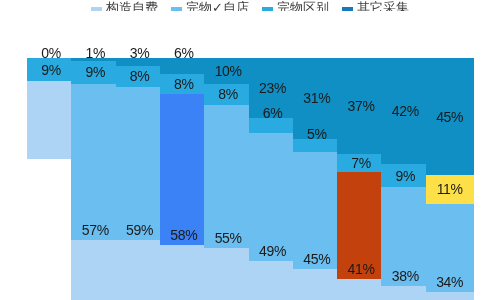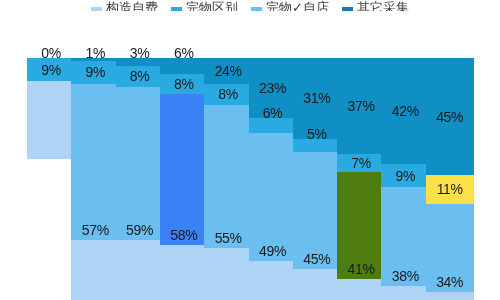--- a/index.html
+++ b/index.html
@@ -41,26 +41,26 @@
 </style>
 </head>
 <body>
 
 <div id="legend">
     <div class="legend-item">
       <span class="legend-swatch" style="background: rgb(174, 212, 245);"></span>
       <span class="legend-label">构造自费</span>
     </div>
     <div class="legend-item">
+      <span class="legend-swatch" style="background: rgb(107, 190, 240);"></span>
+      <span class="legend-label">完物✓自店</span>
+    </div>
+    <div class="legend-item">
       <span class="legend-swatch" style="background: rgb(41, 171, 226);"></span>
       <span class="legend-label">完物区别</span>
-    </div>
-    <div class="legend-item">
-      <span class="legend-swatch" style="background: rgb(107, 190, 240);"></span>
-      <span class="legend-label">完物✓自店</span>
     </div>
     <div class="legend-item">
       <span class="legend-swatch" style="background: rgb(22, 121, 188);"></span>
       <span class="legend-label">其它采集</span>
     </div>
   </div>
 <div id="plot">
     <div class="bar" style="left: 27px; width: 48px; top: 58px; height: 260px; bottom: auto;">
       <div class="seg tiny" style="background: rgb(15, 143, 196); height: 0px;">
         <span class="seg-label">0%</span>
@@ -101,21 +101,21 @@
       <div class="seg" style="background: rgb(41, 171, 226); height: 20.8px;">
         <span class="seg-label">8%</span>
       </div>
       <div class="seg lowlab" style="background: #3b82f6; height: 150.8px;">
         <span class="seg-label">58%</span>
       </div>
       <div class="seg" style="background: rgb(174, 212, 245); height: 72.8px;"></div>
     </div>
     <div class="bar" style="left: 204.2px; width: 48px; top: 58px; height: 260px; bottom: auto;">
       <div class="seg" style="background: rgb(15, 143, 196); height: 26px;">
-        <span class="seg-label">24%</span>
+        <span class="seg-label">10%</span>
       </div>
       <div class="seg" style="background: rgb(41, 171, 226); height: 20.8px;">
         <span class="seg-label">8%</span>
       </div>
       <div class="seg lowlab" style="background: rgb(107, 190, 240); height: 143px;">
         <span class="seg-label">55%</span>
       </div>
       <div class="seg" style="background: rgb(174, 212, 245); height: 70.2px;"></div>
     </div>
     <div class="bar" style="left: 248.5px; width: 48px; top: 58px; height: 260px; bottom: auto;">
@@ -142,21 +142,21 @@
       </div>
       <div class="seg" style="background: rgb(174, 212, 245); height: 49.4px;"></div>
     </div>
     <div class="bar" style="left: 337.1px; width: 48px; top: 58px; height: 260px; bottom: auto;">
       <div class="seg" style="background: rgb(15, 143, 196); height: 96.2px;">
         <span class="seg-label">37%</span>
       </div>
       <div class="seg" style="background: rgb(41, 171, 226); height: 18.2px;">
         <span class="seg-label">7%</span>
       </div>
-      <div class="seg lowlab" style="background: #4d7c0f; height: 106.6px;">
+      <div class="seg lowlab" style="background: #c2410c; height: 106.6px;">
         <span class="seg-label">41%</span>
       </div>
       <div class="seg" style="background: rgb(174, 212, 245); height: 39px;"></div>
     </div>
     <div class="bar" style="left: 381.4px; width: 48px; top: 58px; height: 260px; bottom: auto;">
       <div class="seg" style="background: rgb(15, 143, 196); height: 106px;">
         <span class="seg-label">42%</span>
       </div>
       <div class="seg" style="background: rgb(41, 171, 226); height: 23.4px;">
         <span class="seg-label">9%</span>

